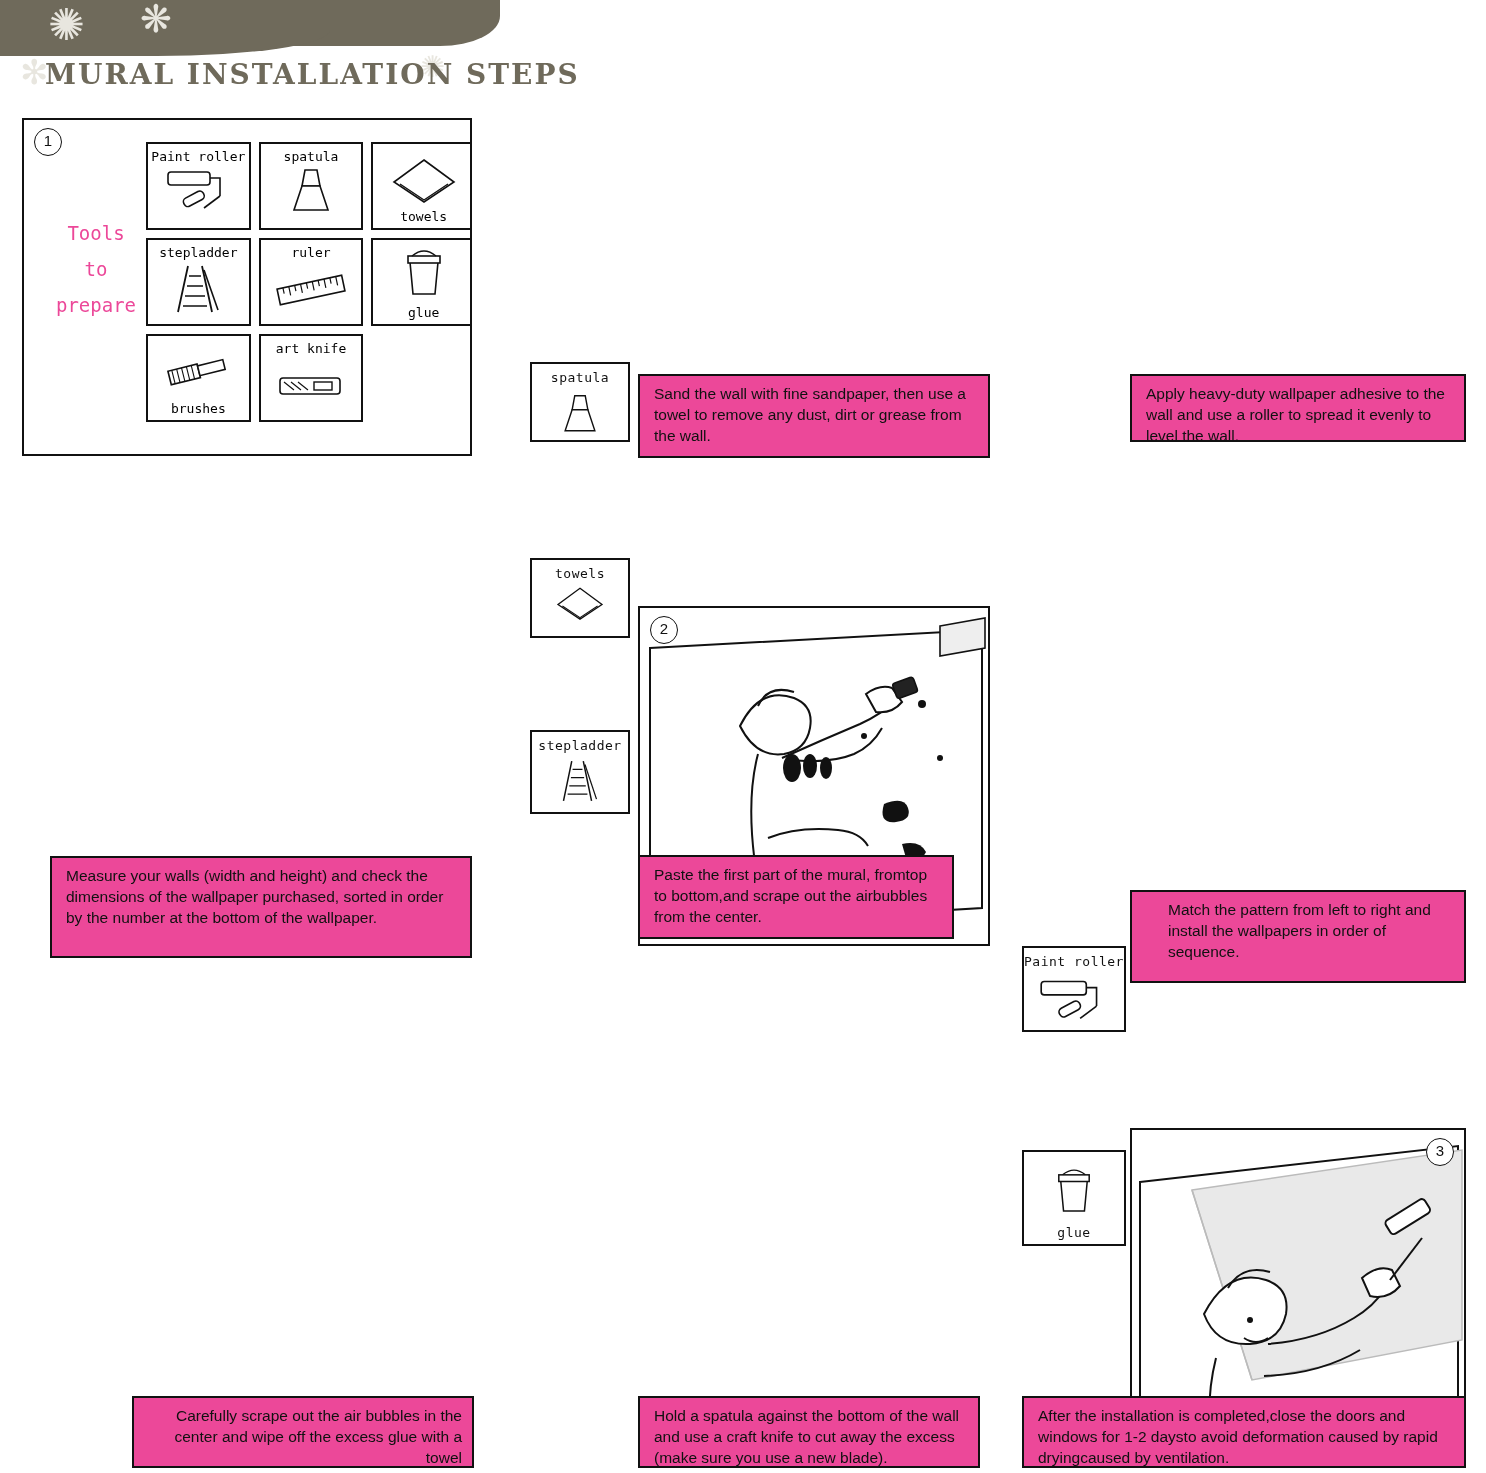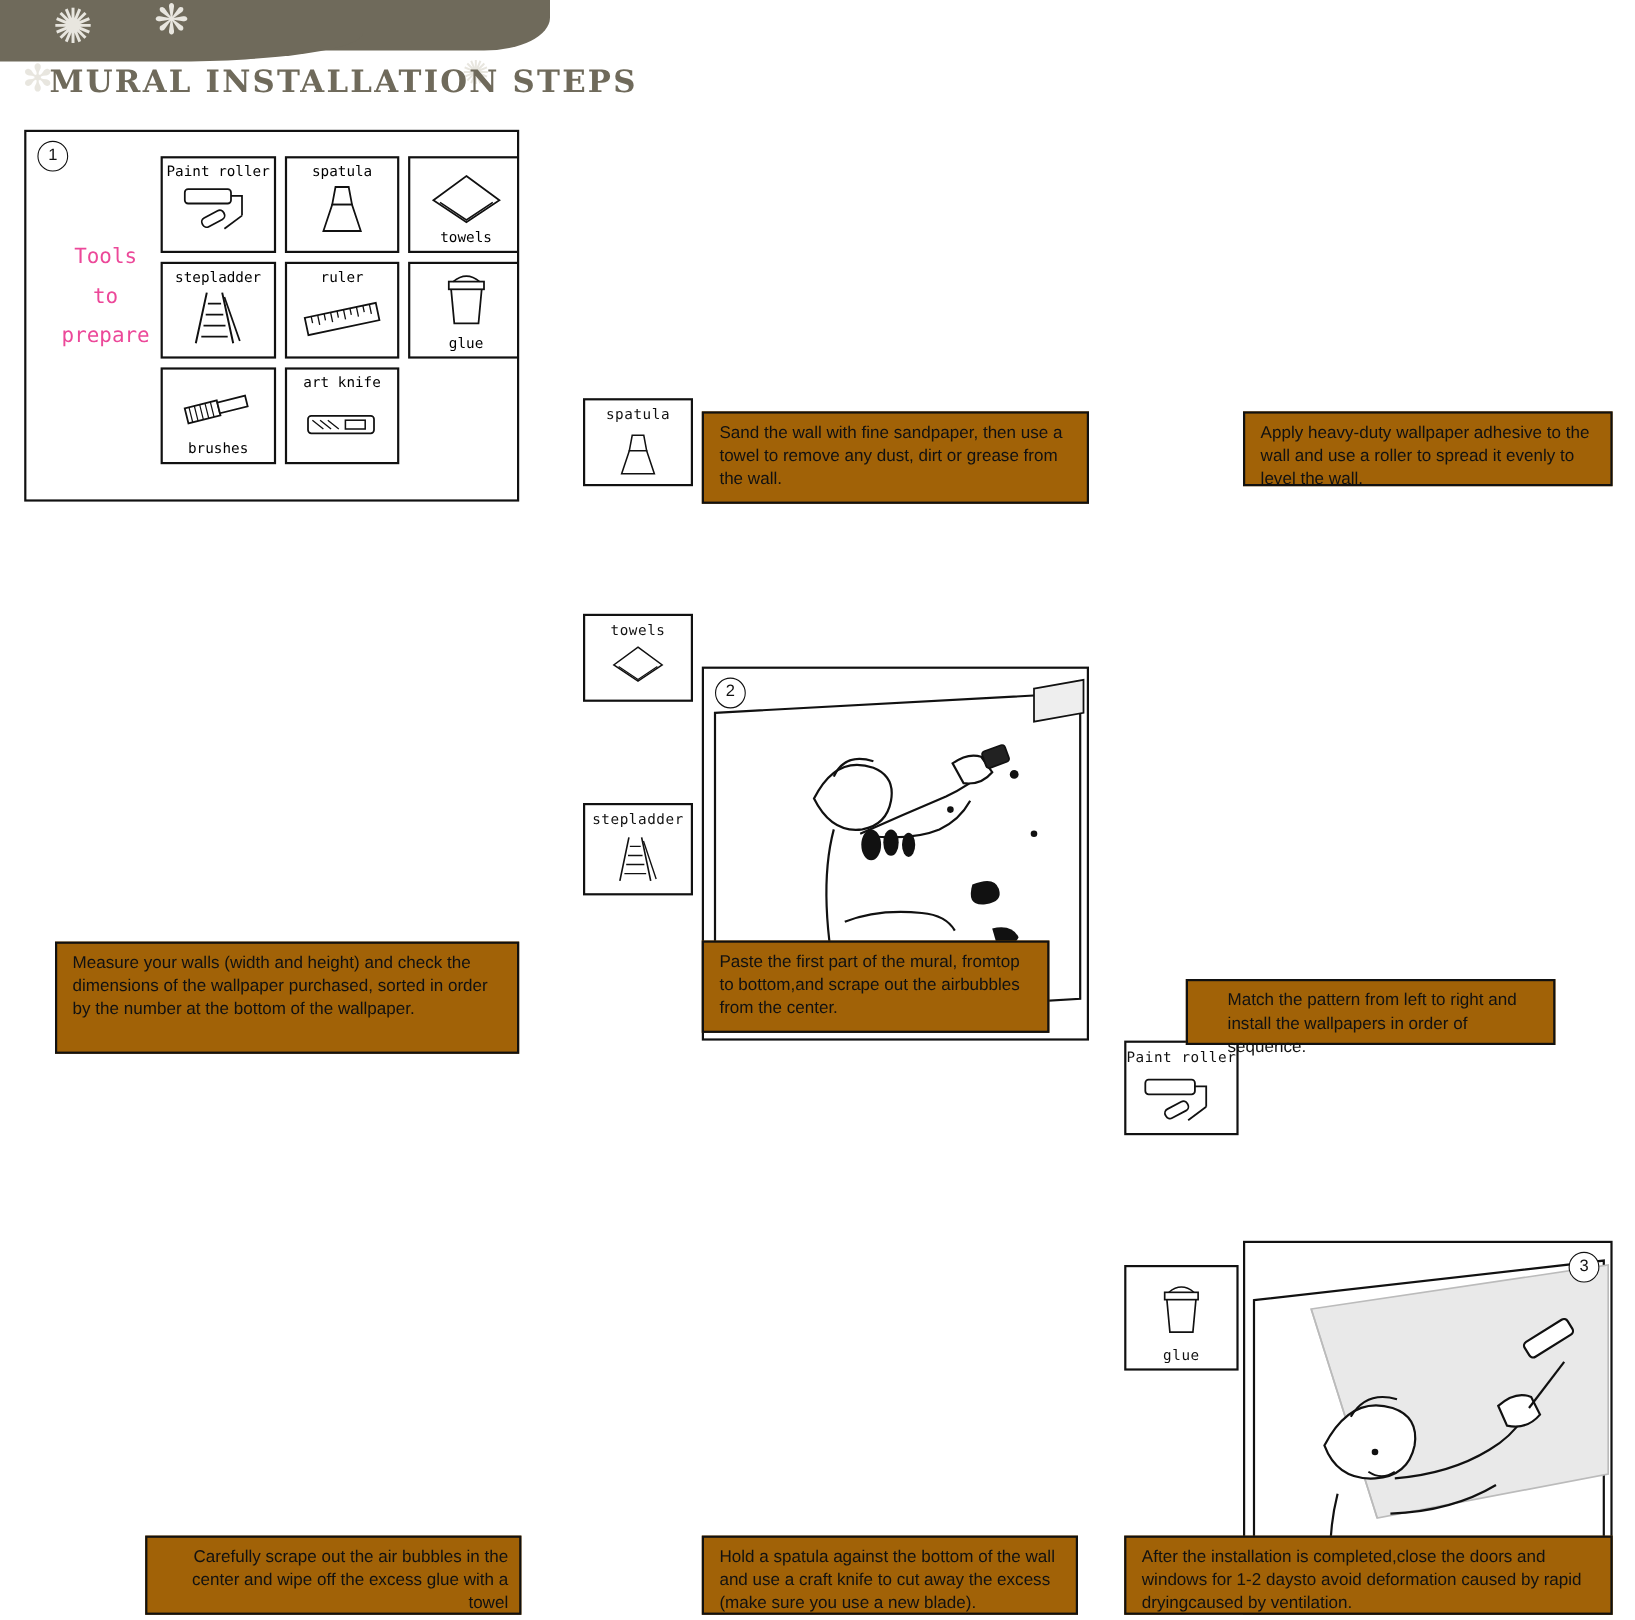--- a/index.html
+++ b/index.html
@@ -39,21 +39,21 @@
   .panel{position:absolute;box-sizing:border-box;}
   .art{
     box-sizing:border-box;border:2px solid #111;background:#fff;position:relative;overflow:hidden;
   }
   .num{
     position:absolute;left:10px;top:8px;width:26px;height:26px;border:1.5px solid #111;
     border-radius:50%;font-size:15px;line-height:24px;text-align:center;color:#111;
     font-family:"Liberation Sans", sans-serif;background:#fff;z-index:6;
   }
   .caption{
-    box-sizing:border-box;border:2px solid #111;background:#a16207;
+    box-sizing:border-box;border:2px solid #111;background:#ec4899;
     font-size:15.5px;line-height:1.35;color:#111;padding:8px 10px 8px 14px;
   }
   
   .chip{
     box-sizing:border-box;border:2px solid #111;background:#fff;
     font-family:"DejaVu Sans Mono", monospace;font-size:13px;color:#111;
     text-align:center;position:relative;
   }
   .chip .lbl{display:block;padding-top:6px;letter-spacing:0.5px;}
   .chip-b .lbl{position:absolute;bottom:4px;left:0;right:0;padding:0;}
@@ -264,19 +264,19 @@
     <path d="M258 150 l32 -42" stroke="#111" stroke-width="2" fill="none"></path>
     <rect x="252" y="92" width="46" height="16" rx="4" transform="rotate(-32 252 92)" fill="#fff" stroke="#111" stroke-width="2"></rect>
   </svg>
 </div>
 <div class="caption" style="position:absolute;left:1130px;top:374px;width:336px;height:68px;">Apply heavy-duty wallpaper adhesive to the wall and use a roller to spread it evenly to level the wall.</div>
 
 <div class="caption" style="position:absolute;left:50px;top:856px;width:422px;height:102px;">Measure your walls (width and height) and check the dimensions of the wallpaper purchased, sorted in order by the number at the bottom of the wallpaper.</div>
 
 <div class="caption" style="position:absolute;left:638px;top:855px;width:316px;height:84px;">Paste the first part of the mural, fromtop to bottom,and scrape out the airbubbles from the center.</div>
 
-<div class="caption" style="position:absolute;left:1078px;top:890px;width:336px;height:60px;padding-left:36px;">Match the pattern from left to right and install the wallpapers in order of  sequence.</div>
+<div class="caption" style="position:absolute;left:1130px;top:890px;width:336px;height:93px;padding-left:36px;">Match the pattern from left to right and install the wallpapers in order of  sequence.</div>
 
 <div class="caption" style="position:absolute;left:132px;top:1396px;width:342px;height:72px;text-align:right;">Carefully scrape out the air bubbles in the center and wipe off the excess glue  with a towel</div>
 
 <div class="caption" style="position:absolute;left:638px;top:1396px;width:342px;height:72px;">Hold a spatula against the bottom of the wall and use a craft knife to cut away the excess (make sure you use a new blade).</div>
 
 <div class="caption" style="position:absolute;left:1022px;top:1396px;width:444px;height:72px;">After the installation is completed,close the doors and windows for 1-2 daysto avoid deformation caused by rapid dryingcaused by ventilation.</div>
 
 </body></html>

